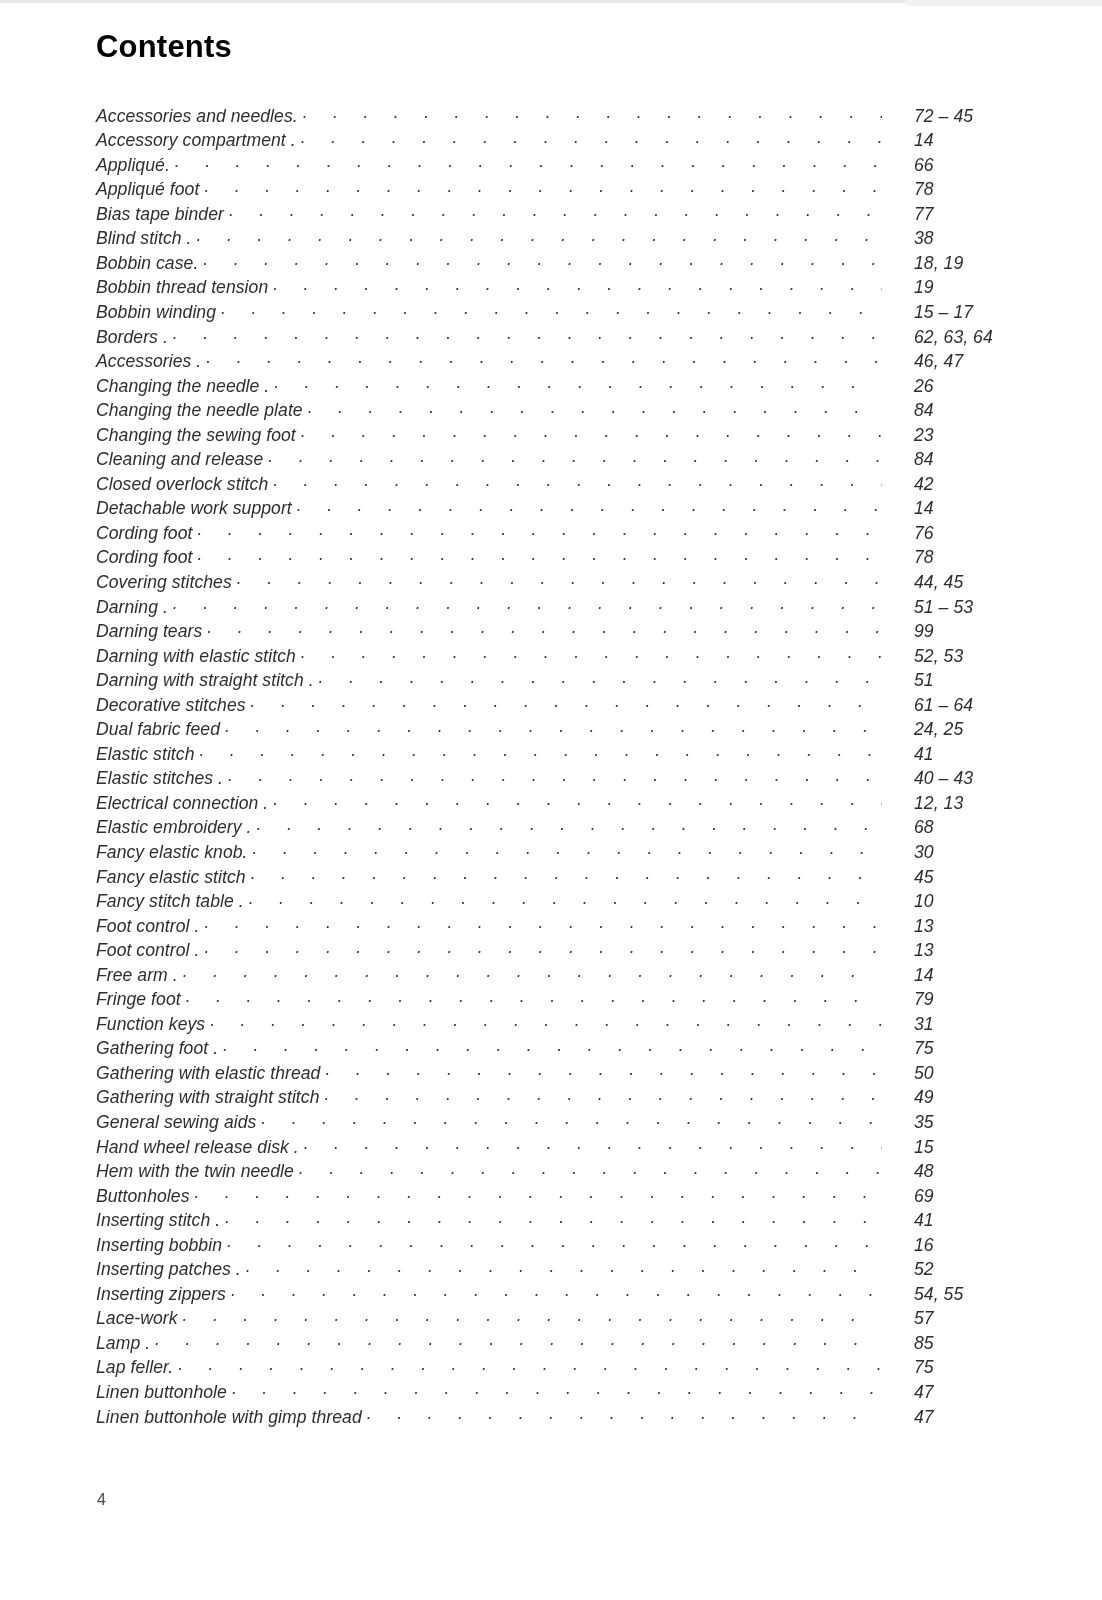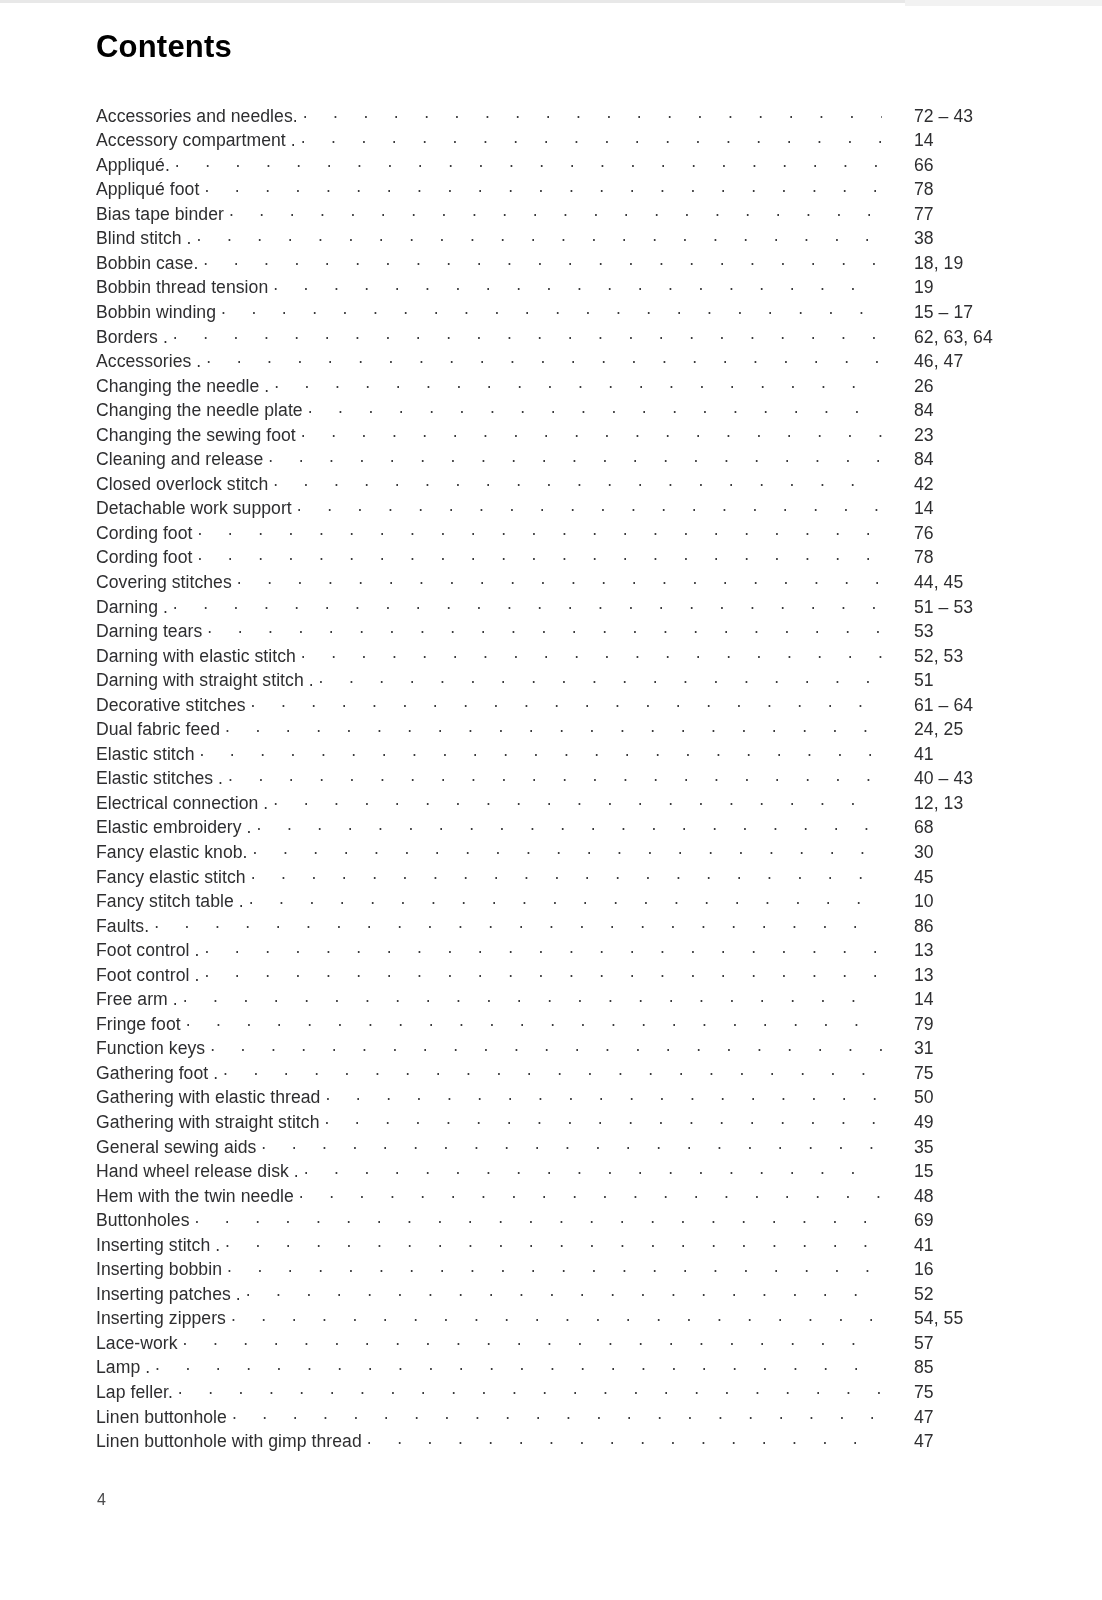--- a/index.html
+++ b/index.html
@@ -57,20 +57,21 @@
   }
 
   .toc-row {
     display: flex;
     align-items: baseline;
     height: 24.55px;
     font-size: 17.6px;
     color: #2e2e30;
     letter-spacing: 0.05px;
     white-space: nowrap;
+    font-style: italic;
   }
 
   .toc-label {
     flex: 0 0 auto;
     padding-right: 3px;
   }
 
   
   .toc-dots {
     flex: 1 1 auto;
@@ -114,21 +115,21 @@
 
   <div class="scan-band"></div>
   <div class="scan-band-right"></div>
 
   <h1 class="page-title">Contents</h1>
 
   <div class="toc" id="toc-list">
       <div class="toc-row">
         <span class="toc-label">Accessories and needles.</span>
         <span class="toc-dots"></span>
-        <span class="toc-pages">72 – 43</span>
+        <span class="toc-pages">72 – 45</span>
       </div>
       <div class="toc-row">
         <span class="toc-label">Accessory compartment .</span>
         <span class="toc-dots"></span>
         <span class="toc-pages">14</span>
       </div>
       <div class="toc-row">
         <span class="toc-label">Appliqué.</span>
         <span class="toc-dots"></span>
         <span class="toc-pages">66</span>
@@ -219,21 +220,21 @@
         <span class="toc-pages">44, 45</span>
       </div>
       <div class="toc-row">
         <span class="toc-label">Darning .</span>
         <span class="toc-dots"></span>
         <span class="toc-pages">51 – 53</span>
       </div>
       <div class="toc-row">
         <span class="toc-label">Darning tears</span>
         <span class="toc-dots"></span>
-        <span class="toc-pages">53</span>
+        <span class="toc-pages">99</span>
       </div>
       <div class="toc-row">
         <span class="toc-label">Darning with elastic stitch</span>
         <span class="toc-dots"></span>
         <span class="toc-pages">52, 53</span>
       </div>
       <div class="toc-row">
         <span class="toc-label">Darning with straight stitch .</span>
         <span class="toc-dots"></span>
         <span class="toc-pages">51</span>
@@ -277,25 +278,20 @@
         <span class="toc-label">Fancy elastic stitch</span>
         <span class="toc-dots"></span>
         <span class="toc-pages">45</span>
       </div>
       <div class="toc-row">
         <span class="toc-label">Fancy stitch table .</span>
         <span class="toc-dots"></span>
         <span class="toc-pages">10</span>
       </div>
       <div class="toc-row">
-        <span class="toc-label">Faults.</span>
-        <span class="toc-dots"></span>
-        <span class="toc-pages">86</span>
-      </div>
-      <div class="toc-row">
         <span class="toc-label">Foot control .</span>
         <span class="toc-dots"></span>
         <span class="toc-pages">13</span>
       </div>
       <div class="toc-row">
         <span class="toc-label">Foot control .</span>
         <span class="toc-dots"></span>
         <span class="toc-pages">13</span>
       </div>
       <div class="toc-row">

